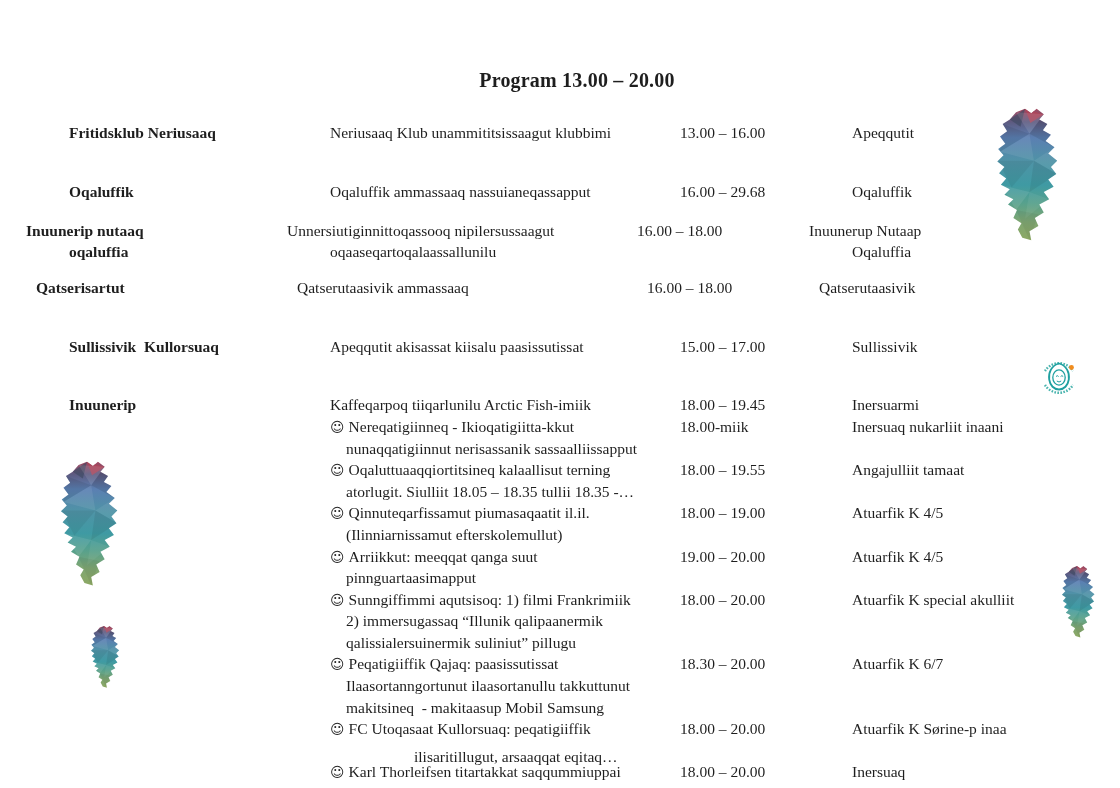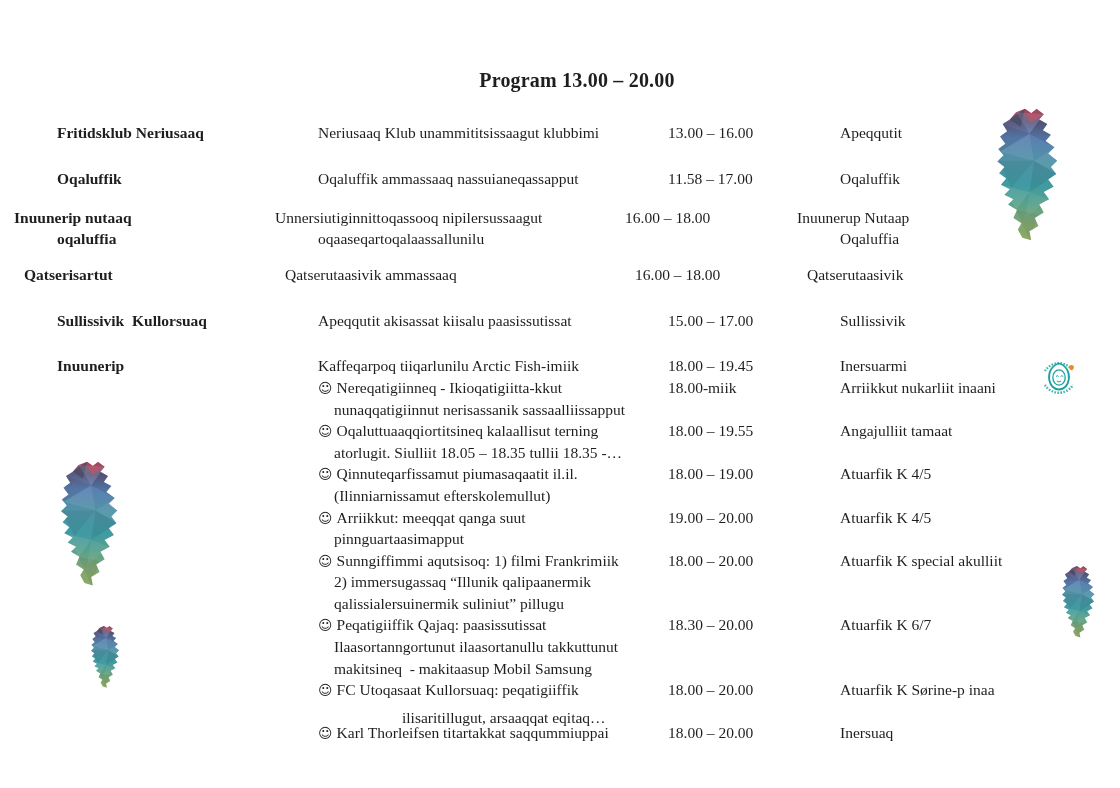--- a/index.html
+++ b/index.html
@@ -4,23 +4,23 @@
 <style>
   html,body{margin:0;padding:0;}
   body{
     width:1120px;height:788px;position:relative;background:#ffffff;overflow:hidden;
     font-family:"Liberation Serif","DejaVu Serif",serif;color:#1e1e1e;
   }
   .title{
     position:absolute;top:56px;left:0;right:0;text-align:center;
     font-size:20px;font-weight:bold;letter-spacing:.2px;transform:translateX(17px);
   }
-  .table{position:absolute;top:122px;left:0;right:0;}
+  .table{position:absolute;top:122px;left:12px;right:0;}
   .row{display:flex;align-items:flex-start;padding-left:57px;height:21.6px;line-height:21.6px;font-size:15.5px;white-space:nowrap;}
-  .row.sec{margin-top:24px;}
+  .row.sec{margin-top:37px;}
   .row.sec2{margin-top:17.4px;padding-left:14px;}
   .row.sec3{margin-top:14.4px;padding-left:24px;}
   .c1{width:261px;font-weight:bold;flex:0 0 auto;}
   .c2{width:350px;flex:0 0 auto;}
   .c3{width:172px;flex:0 0 auto;}
   .c4{flex:1 1 auto;}
   .c2.w{padding-left:16px;width:334px;}
   .c2.w2{padding-left:84px;width:266px;margin-top:6px;}
   .sm{font-family:"DejaVu Sans",sans-serif;font-size:14px;margin-right:4px;}
   .decor{position:absolute;pointer-events:none;}
@@ -40,21 +40,21 @@
   <div class="row">
     <div class="c1">Fritidsklub Neriusaaq</div>
     <div class="c2">Neriusaaq Klub unammititsissaagut klubbimi</div>
     <div class="c3">13.00 – 16.00</div>
     <div class="c4">Apeqqutit</div>
   </div>
 
   <div class="row sec">
     <div class="c1">Oqaluffik</div>
     <div class="c2">Oqaluffik ammassaaq nassuianeqassapput</div>
-    <div class="c3">11.58 – 17.00</div>
+    <div class="c3">16.00 – 29.68</div>
     <div class="c4">Oqaluffik</div>
   </div>
 
   <div class="row sec2">
     <div class="c1">Inuunerip nutaaq</div>
     <div class="c2">Unnersiutiginnittoqassooq nipilersussaagut</div>
     <div class="c3">16.00 – 18.00</div>
     <div class="c4">Inuunerup Nutaap</div>
   </div>
 
@@ -83,21 +83,21 @@
     <div class="c1">Inuunerip</div>
     <div class="c2">Kaffeqarpoq tiiqarlunilu Arctic Fish-imiik</div>
     <div class="c3">18.00 – 19.45</div>
     <div class="c4">Inersuarmi</div>
   </div>
 
   <div class="row">
     <div class="c1"></div>
     <div class="c2"><span class="sm">☺</span><span>Nereqatigiinneq - Ikioqatigiitta-kkut</span></div>
     <div class="c3">18.00-miik</div>
-    <div class="c4">Arriikkut nukarliit inaani</div>
+    <div class="c4">Inersuaq nukarliit inaani</div>
   </div>
 
   <div class="row">
     <div class="c1"></div>
     <div class="c2 w">nunaqqatigiinnut nerisassanik sassaalliissapput</div>
     <div class="c3"></div>
     <div class="c4"></div>
   </div>
 
   <div class="row">

